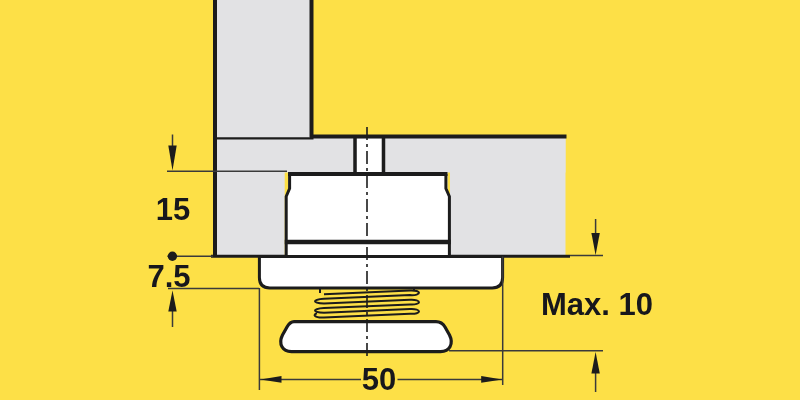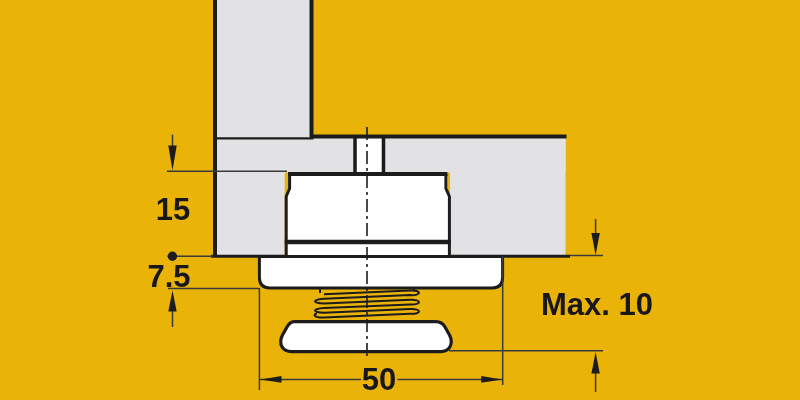--- a/index.html
+++ b/index.html
@@ -1,16 +1,16 @@
 <!DOCTYPE html>
 <html><head>
 <meta charset="utf-8">
 <style>
   html, body { margin: 0; padding: 0; background: #ffffff; }
-  .stage { position: relative; width: 800px; height: 400px; background: #eab308; overflow: hidden; }
+  .stage { position: relative; width: 800px; height: 400px; background: #fde047; overflow: hidden; }
   svg { display: block; }
   .dim-label {
     font-family: "Liberation Sans", "DejaVu Sans", sans-serif;
     font-weight: bold;
     font-size: 31px;
   }
 </style>
 </head>
 <body>
 

